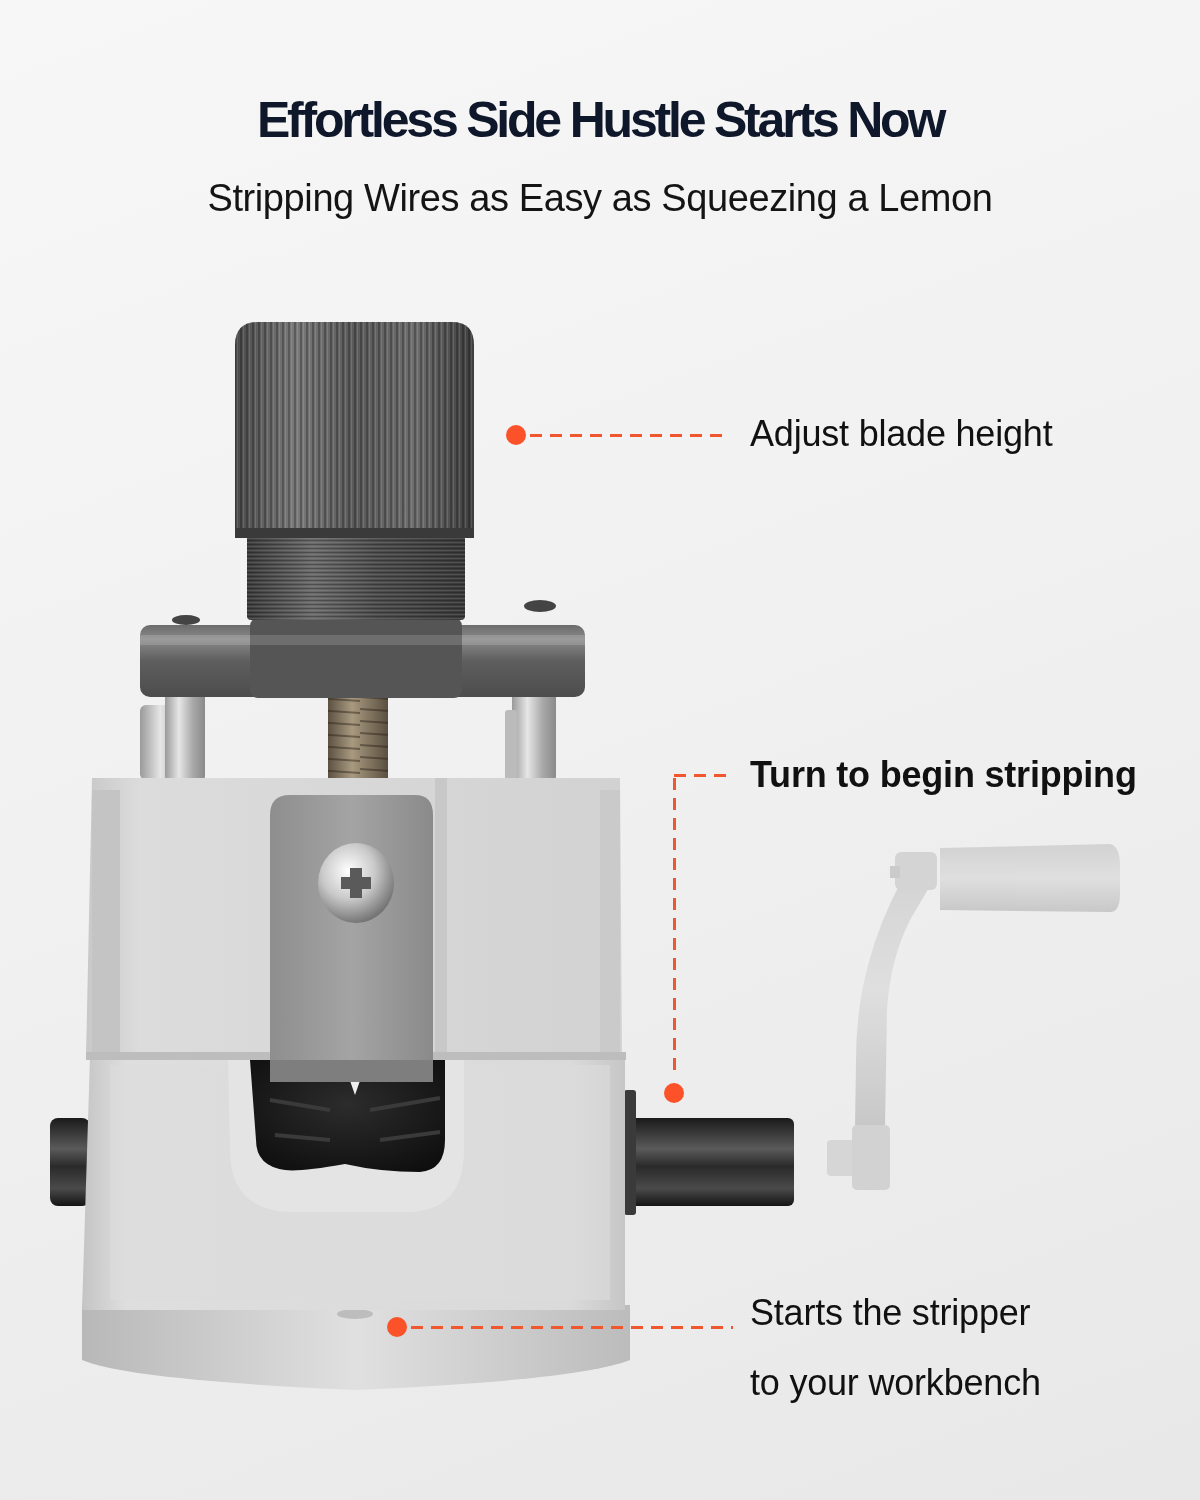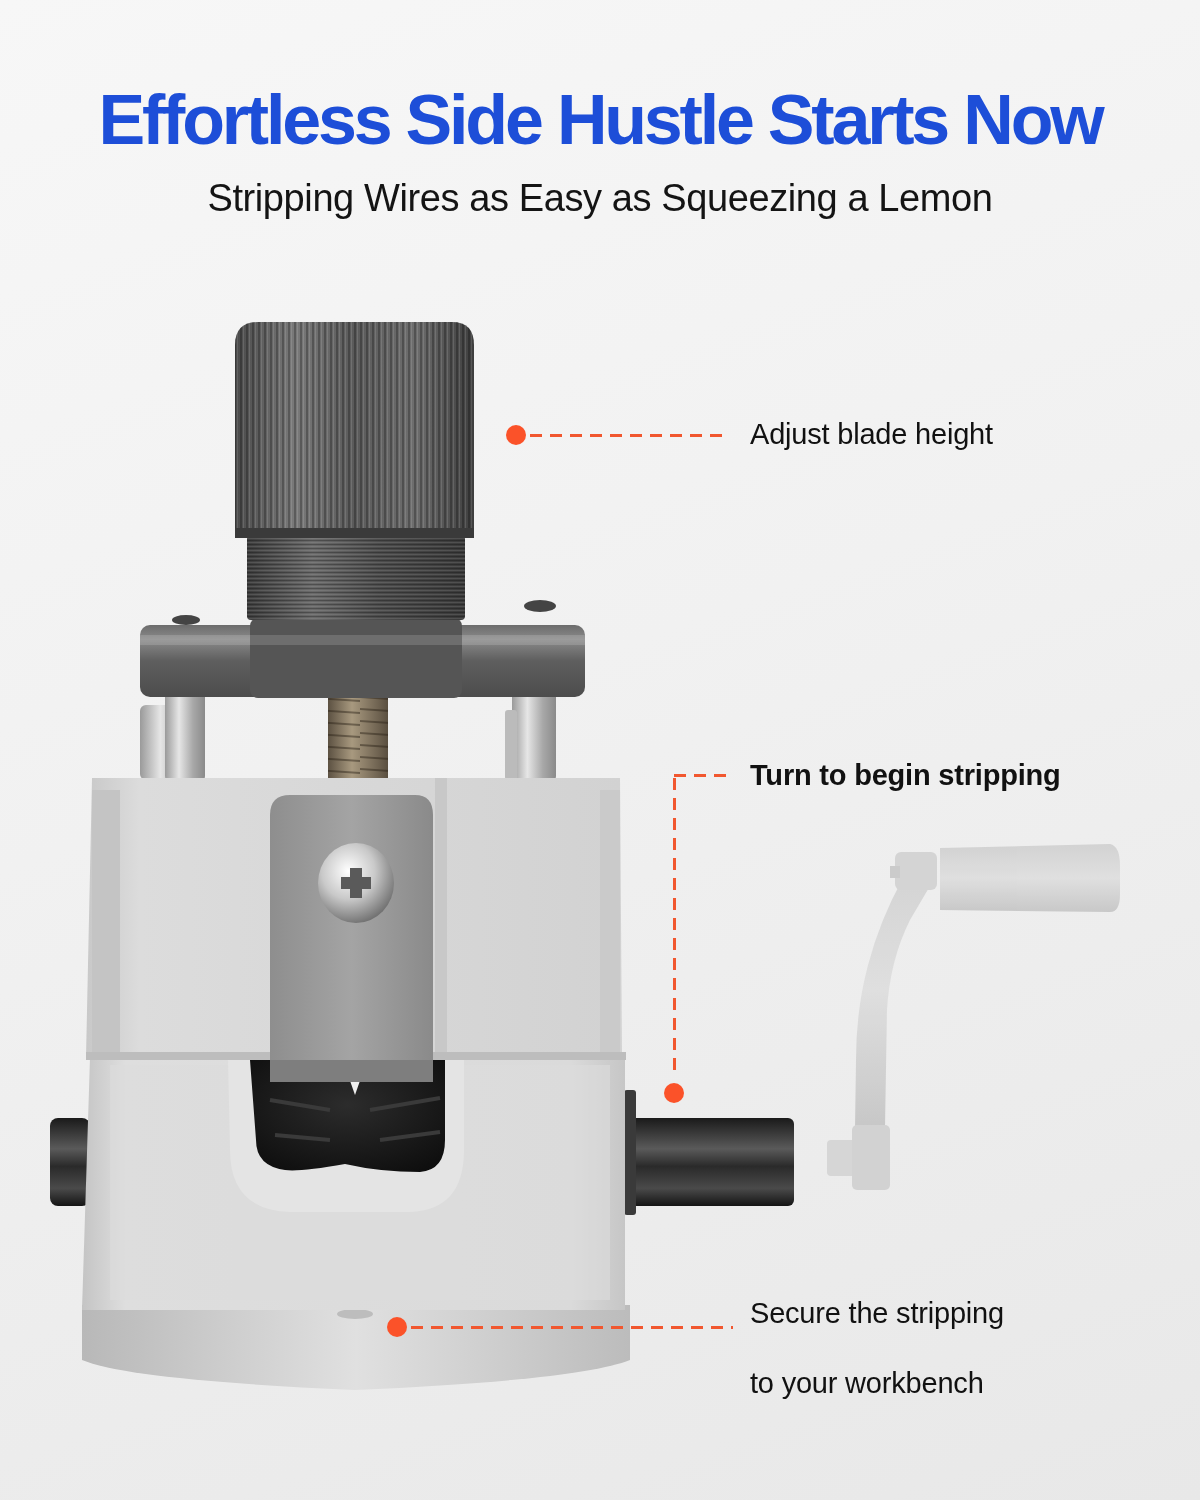--- a/index.html
+++ b/index.html
@@ -7,31 +7,31 @@
     body {
       position: relative;
       background: linear-gradient(160deg, #f7f7f7 0%, #f1f1f1 45%, #e8e8e8 100%);
       font-family: "Liberation Sans", "DejaVu Sans", sans-serif;
       color: #111;
     }
     .headline {
       position: absolute; left: 0; top: 80px; width: 1200px;
       text-align: center;
       font-family: "Liberation Sans", sans-serif;
-      font-weight: 700; font-size: 70px; letter-spacing: -3.2px;
-      color: #1d4ed8; line-height: 80px;
+      font-weight: 700; font-size: 50px; letter-spacing: -3.2px;
+      color: #0f172a; line-height: 80px;
     }
     .subhead {
       position: absolute; left: 0; top: 176px; width: 1200px;
       text-align: center; font-size: 38px; color: #141414;
       letter-spacing: -0.4px; line-height: 44px;
     }
     .device { position: absolute; left: 0; top: 0; width: 1200px; height: 1500px; }
     .callout-label {
-      position: absolute; font-size: 29px; color: #111; line-height: 38px;
+      position: absolute; font-size: 36px; color: #111; line-height: 38px;
       letter-spacing: -0.2px; white-space: nowrap;
     }
     .callout-dot {
       position: absolute; width: 20px; height: 20px; border-radius: 50%;
       background: #fb5229;
     }
     .dash-h { position: absolute; height: 3px;
       background: repeating-linear-gradient(90deg, #f1572f 0 12px, transparent 12px 20px); }
     .dash-v { position: absolute; width: 3px;
       background: repeating-linear-gradient(180deg, #f1572f 0 12px, transparent 12px 20px); }
@@ -207,15 +207,15 @@
 <div>
   <div class="dash-h" style="left:674px; top:774px; width:55px;"></div>
   <div class="dash-v" style="left:673px; top:778px; height:300px;"></div>
   <div class="callout-dot" style="left:664px; top:1083px;"></div>
   <div class="callout-label" style="left:750px; top:756px;font-weight:bold;">Turn to begin stripping</div>
 </div>
 
 <div>
   <div class="callout-dot" style="left:387px; top:1317px;"></div>
   <div class="dash-h" style="left:411px; top:1326px; width:322px;"></div>
-  <div class="callout-label" style="left:750px; top:1294px;">Secure the stripping</div>
+  <div class="callout-label" style="left:750px; top:1294px;">Starts the stripper</div>
   <div class="callout-label" style="left:750px; top:1364px;">to your workbench</div>
 </div>
 
 </body></html>

